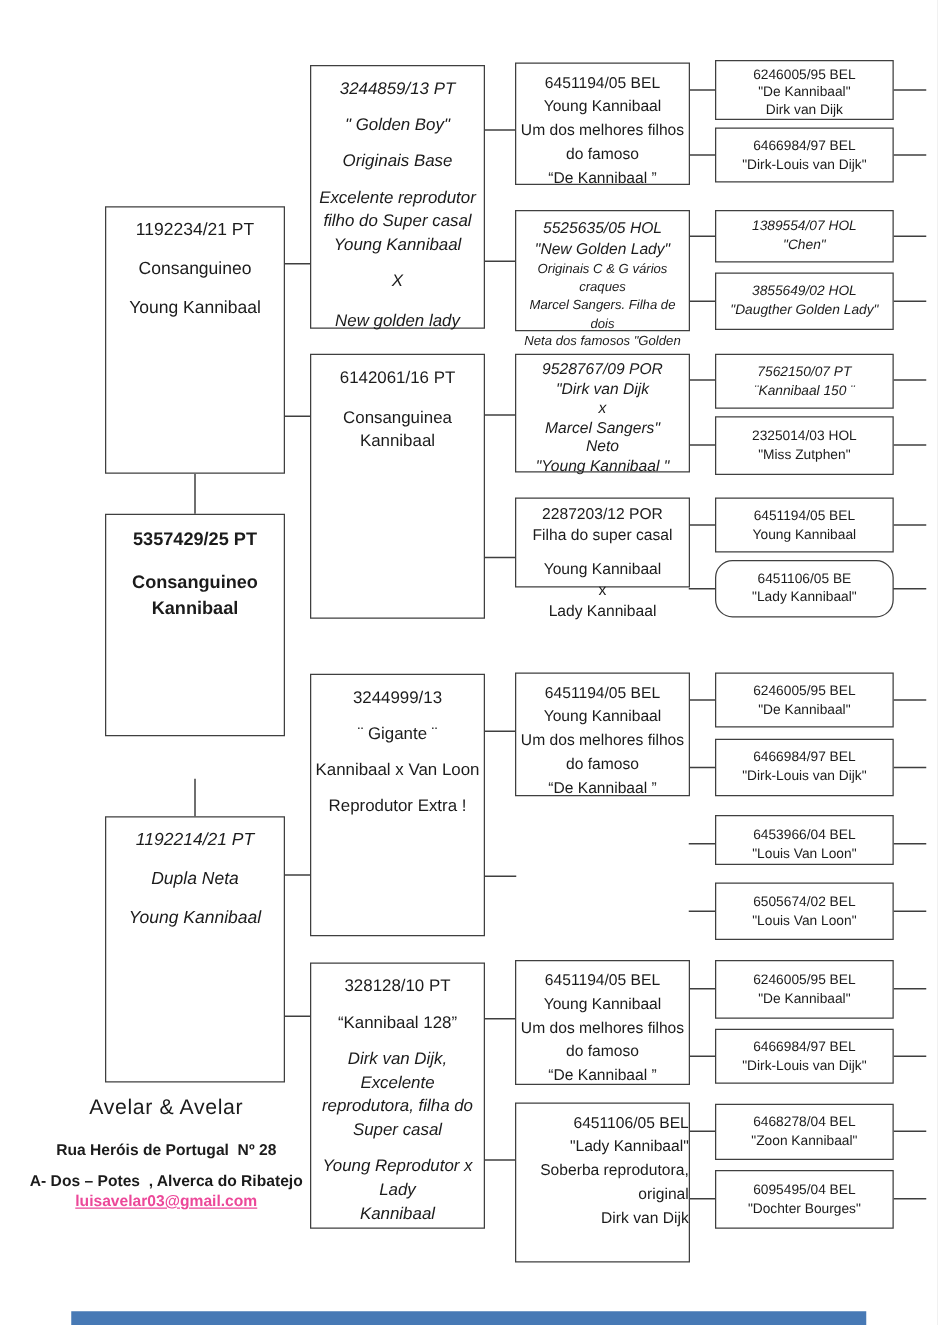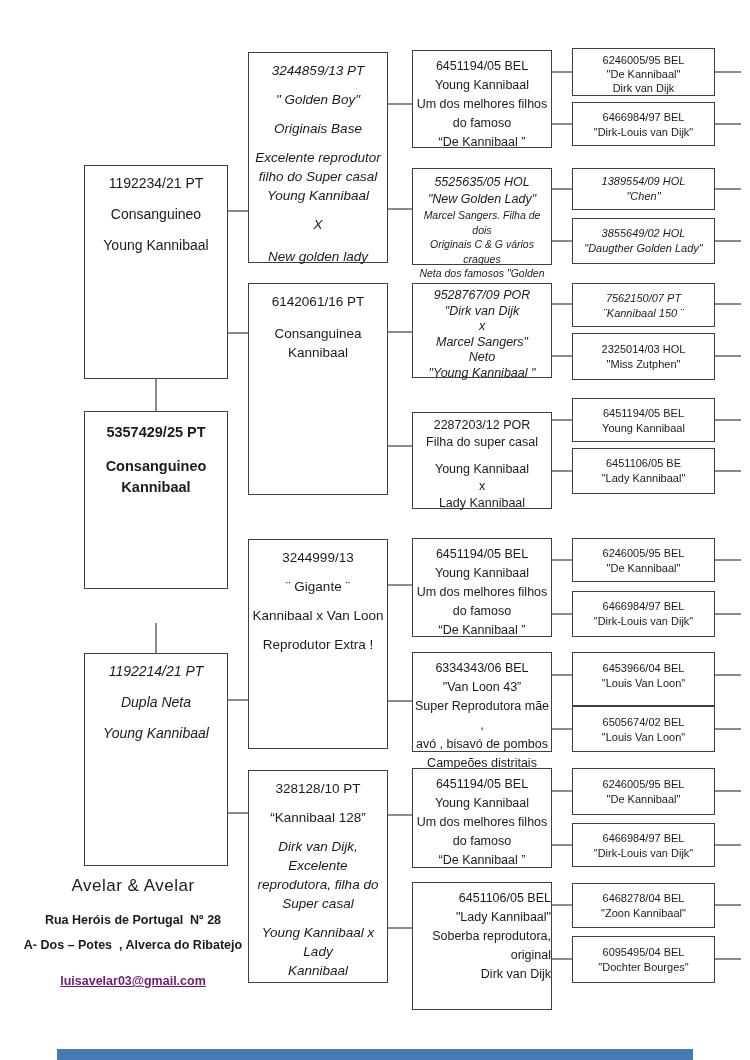--- a/index.html
+++ b/index.html
@@ -27,51 +27,51 @@
   .gp3{top:539px;height:210px;padding-top:8px;}
   .gp4{top:770px;height:213px;padding-top:8px;}
   
   .c3{left:412px;width:140px;font-size:12.5px;}
   .ggp1{top:50px;height:98px;padding-top:6px;}
   .ggp2{top:168px;height:97px;font-style:italic;padding-top:5px;}
   .ggp2 .ln{line-height:17px;}
   .ggp2 .small{font-size:10.5px;line-height:14.5px;}
   .ggp3{top:283px;height:95px;font-style:italic;padding-top:4px;}
   .ggp3 .ln{line-height:15.5px;}
-  .ggp4{top:412px;height:97px;padding-top:4px;}
+  .ggp4{top:398px;height:72px;padding-top:4px;}
   .ggp4 .ln{line-height:17px;}
   .ggp5{top:538px;height:99px;padding-top:6px;}
   .ggp6{top:652px;height:100px;padding-top:6px;}
   .ggp7{top:768px;height:100px;padding-top:6px;}
   .ggp8{top:882px;height:128px;padding-top:6px;text-align:right;}
   
   .c4{left:572px;width:143px;font-size:11px;padding-top:7px;}
   .c4 .ln{line-height:15px;}
   .g1{top:48px;height:48px;padding-top:4px;}
   .g1 .ln{line-height:14px;}
   .g2{top:102px;height:44px;}
   .g3{top:168px;height:42px;font-style:italic;padding-top:5px;}
   .g4{top:218px;height:46px;font-style:italic;}
   .g5{top:283px;height:44px;font-style:italic;}
   .g6{top:333px;height:47px;padding-top:8px;}
   .g7{top:398px;height:44px;}
-  .g8{top:448px;height:46px;}
+  .g8{top:448px;height:46px;border-radius:14px;}
   .g9{top:538px;height:44px;}
   .g10{top:591px;height:46px;}
-  .g11{top:652px;height:54px;padding-top:8px;text-align:center;}
+  .g11{top:652px;height:40px;padding-top:8px;text-align:center;}
   .g12{top:706px;height:46px;padding-top:8px;}
   .g13{top:768px;height:47px;padding-top:8px;}
   .g14{top:823px;height:44px;}
   .g15{top:883px;height:45px;}
   .g16{top:936px;height:47px;padding-top:8px;}
   
   .contact{position:absolute;left:22px;top:876px;width:222px;text-align:center;}
   .contact .name{font-size:17px;letter-spacing:.5px;margin-bottom:17px;}
   .contact .addr1{font-size:12.5px;font-weight:bold;margin-bottom:11px;white-space:pre-wrap;}
-  .contact .addr2{font-size:12.5px;font-weight:bold;margin-bottom:19px;white-space:pre-wrap;}
+  .contact .addr2{font-size:12.5px;font-weight:bold;white-space:pre-wrap;}
   .contact .email{font-size:12.5px;font-weight:bold;text-decoration:underline;display:inline-block;margin-bottom:3px;cursor:pointer;}
   .contact .phone{font-size:13.5px;font-weight:bold;}
   
   .footer-bar{position:absolute;left:57px;top:1049px;width:636px;height:11px;}
 </style>
 </head>
 <body>
 
 <div class="page">
 
@@ -170,37 +170,37 @@
     <div class="ln gap">Kannibaal x Van Loon</div>
     <div class="ln gap">Reprodutor Extra !</div>
   </div>
 
   <div class="box c2 gp4">
     <div class="ln">328128/10 PT</div>
     <div class="ln gap">“Kannibaal 128”</div>
     <div class="ln gap it">Dirk van Dijk, Excelente</div>
     <div class="ln it">reprodutora, filha do</div>
     <div class="ln it">Super casal</div>
-    <div class="ln gap it">Young Kannibaal x Lady</div>
+    <div class="ln gap it">Young Reprodutor x Lady</div>
     <div class="ln it">Kannibaal</div>
   </div>
 
   <div class="box c3 ggp1">
     <div class="ln">6451194/05 BEL</div>
     <div class="ln">Young Kannibaal</div>
     <div class="ln">Um dos melhores filhos</div>
     <div class="ln">do famoso</div>
     <div class="ln">“De Kannibaal ”</div>
   </div>
 
   <div class="box c3 ggp2">
     <div class="ln">5525635/05 HOL</div>
     <div class="ln">"New Golden Lady"</div>
+    <div class="ln small">Originais C &amp; G vários craques</div>
     <div class="ln small">Marcel Sangers. Filha de dois</div>
-    <div class="ln small">Originais C &amp; G vários craques</div>
     <div class="ln small">Neta dos famosos "Golden</div>
     <div class="ln small">Lady", "Kleine Dirk" e</div>
     <div class="ln small">"Amira".</div>
   </div>
 
   <div class="box c3 ggp3">
     <div class="ln">9528767/09 POR</div>
     <div class="ln">"Dirk van Dijk</div>
     <div class="ln">x</div>
     <div class="ln">Marcel Sangers"</div>
@@ -217,27 +217,20 @@
   </div>
 
   <div class="box c3 ggp5">
     <div class="ln">6451194/05 BEL</div>
     <div class="ln">Young Kannibaal</div>
     <div class="ln">Um dos melhores filhos</div>
     <div class="ln">do famoso</div>
     <div class="ln">“De Kannibaal ”</div>
   </div>
 
-  <div class="box c3 ggp6">
-    <div class="ln">6334343/06 BEL</div>
-    <div class="ln">"Van Loon 43”</div>
-    <div class="ln">Super Reprodutora mãe ,</div>
-    <div class="ln">avó , bisavó de pombos</div>
-    <div class="ln">Campeões distritais</div>
-  </div>
 
   <div class="box c3 ggp7">
     <div class="ln">6451194/05 BEL</div>
     <div class="ln">Young Kannibaal</div>
     <div class="ln">Um dos melhores filhos</div>
     <div class="ln">do famoso</div>
     <div class="ln">“De Kannibaal ”</div>
   </div>
 
   <div class="box c3 ggp8">
@@ -251,21 +244,21 @@
   <div class="box c4 g1">
     <div class="ln">6246005/95 BEL</div>
     <div class="ln">"De Kannibaal"</div>
     <div class="ln">Dirk van Dijk</div>
   </div>
   <div class="box c4 g2">
     <div class="ln">6466984/97 BEL</div>
     <div class="ln">"Dirk-Louis van Dijk"</div>
   </div>
   <div class="box c4 g3">
-    <div class="ln">1389554/09 HOL</div>
+    <div class="ln">1389554/07 HOL</div>
     <div class="ln">"Chen"</div>
   </div>
   <div class="box c4 g4">
     <div class="ln">3855649/02 HOL</div>
     <div class="ln">"Daugther Golden Lady"</div>
   </div>
   <div class="box c4 g5">
     <div class="ln">7562150/07 PT</div>
     <div class="ln">¨Kannibaal 150 ¨</div>
   </div>
@@ -311,18 +304,18 @@
   </div>
   <div class="box c4 g16">
     <div class="ln">6095495/04 BEL</div>
     <div class="ln">"Dochter Bourges"</div>
   </div>
 
   <div class="contact">
     <div class="name">Avelar &amp; Avelar</div>
     <div class="addr1">Rua Heróis de Portugal  Nº 28</div>
     <div class="addr2">A- Dos – Potes  , Alverca do Ribatejo</div>
-    <div><a class="email" id="email-link" style="color: #701a75;">luisavelar03@gmail.com</a></div>
+    <div><a class="email" id="email-link" style="color: #ec4899;">luisavelar03@gmail.com</a></div>
   </div>
 
   <div class="footer-bar" id="footer-bar" style="background: rgb(71, 121, 181);"></div>
 
 </div>
 
 </body></html>

